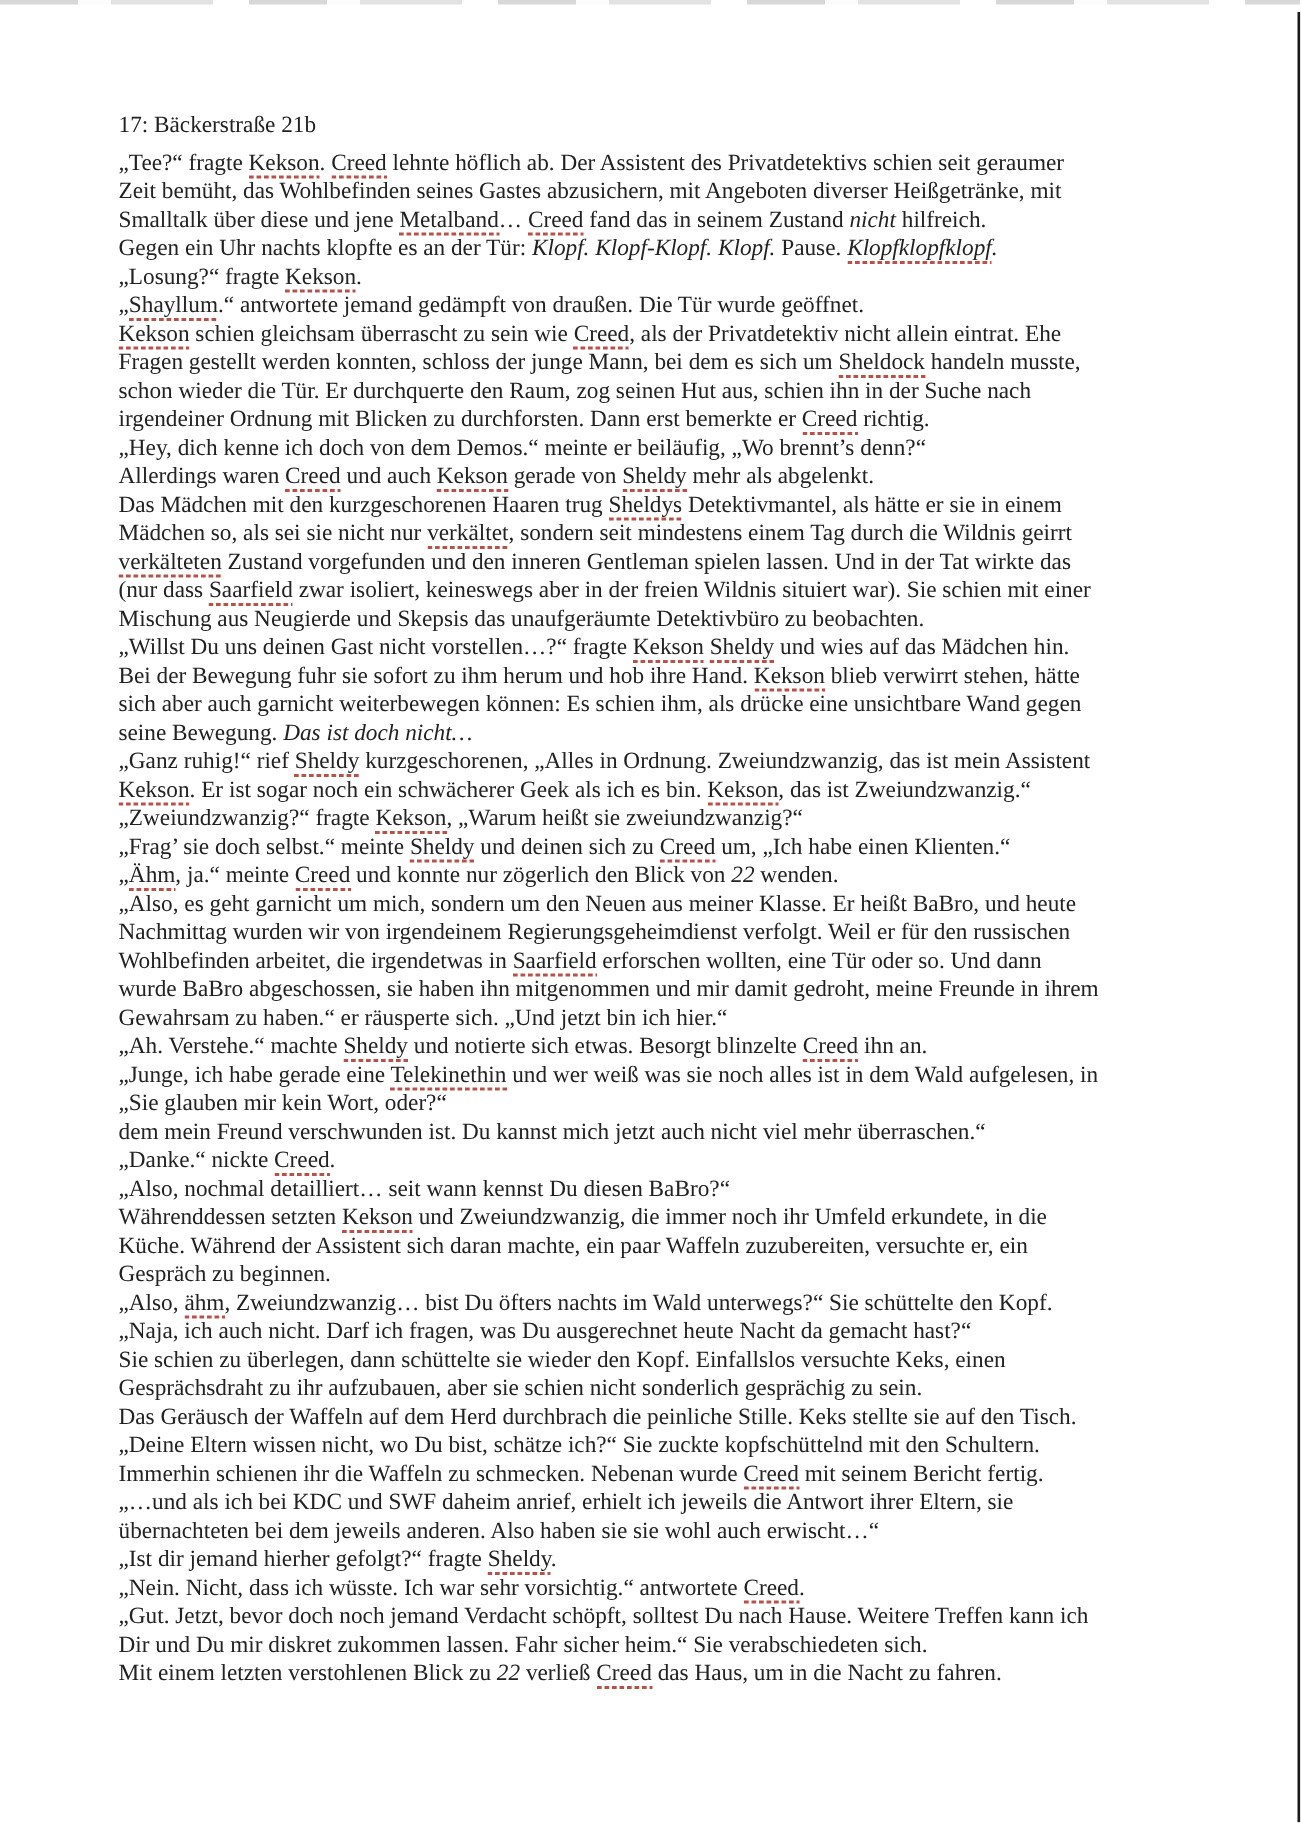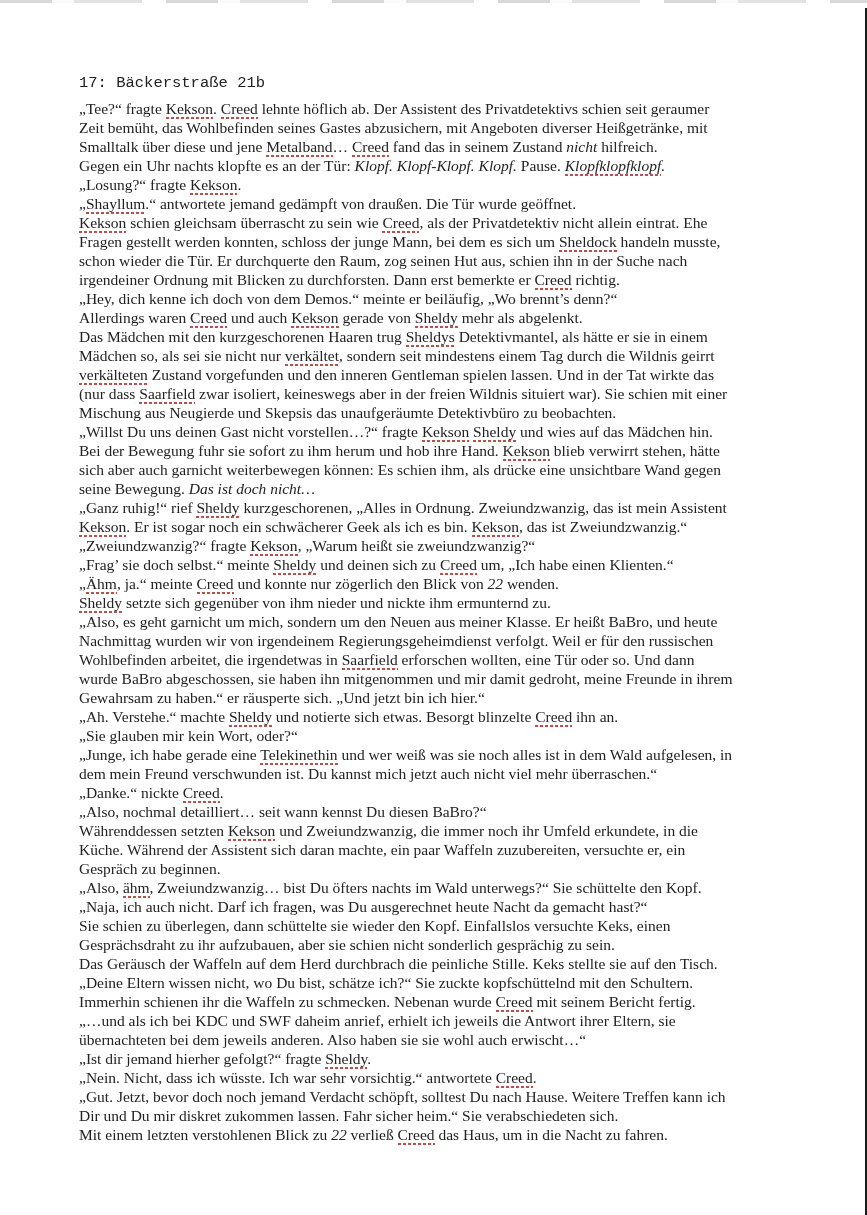--- a/index.html
+++ b/index.html
@@ -17,21 +17,21 @@
     background:repeating-linear-gradient(90deg,
       #d8d8d8 0 52px, #fbfbfb 52px 74px,
       #e2e2e2 74px 142px, #ffffff 142px 166px);
   }
   .right-border {
     position:absolute; top:8px; right:0; bottom:0; width:2px;
     background:#1a1a1a;
   }
   .content { position:absolute; top:74px; left:79px; width:746px; }
   .title, .line { font-size:15.5px; line-height:19px; white-space:pre; }
-  .title { margin-bottom:6px;font-family:Liberation Mono, monospace; }
+  .title { margin-bottom:6px; }
   .it { font-style:italic; }
   .sp {
     background-image:linear-gradient(90deg, var(--squiggle,#b9504a) 0 3px, transparent 3px 5px);
     background-repeat:repeat-x;
     background-size:5px 2px;
     background-position:0 100%;
     padding-bottom:2px;
   }
 </style>
 </head>
@@ -62,29 +62,28 @@
         <div class="line"><span>Mischung aus Neugierde und Skepsis das unaufgeräumte Detektivbüro zu beobachten.</span></div>
         <div class="line"><span>„Willst Du uns deinen Gast nicht vorstellen…?“ fragte </span><span class="sp">Kekson</span><span> </span><span class="sp">Sheldy</span><span> und wies auf das Mädchen hin.</span></div>
         <div class="line"><span>Bei der Bewegung fuhr sie sofort zu ihm herum und hob ihre Hand. </span><span class="sp">Kekson</span><span> blieb verwirrt stehen, hätte</span></div>
         <div class="line"><span>sich aber auch garnicht weiterbewegen können: Es schien ihm, als drücke eine unsichtbare Wand gegen</span></div>
         <div class="line"><span>seine Bewegung. </span><span class="it">Das ist doch nicht…</span></div>
         <div class="line"><span>„Ganz ruhig!“ rief </span><span class="sp">Sheldy</span><span> kurzgeschorenen, „Alles in Ordnung. Zweiundzwanzig, das ist mein Assistent</span></div>
         <div class="line"><span class="sp">Kekson</span><span>. Er ist sogar noch ein schwächerer Geek als ich es bin. </span><span class="sp">Kekson</span><span>, das ist Zweiundzwanzig.“</span></div>
         <div class="line"><span>„Zweiundzwanzig?“ fragte </span><span class="sp">Kekson</span><span>, „Warum heißt sie zweiundzwanzig?“</span></div>
         <div class="line"><span>„Frag’ sie doch selbst.“ meinte </span><span class="sp">Sheldy</span><span> und deinen sich zu </span><span class="sp">Creed</span><span> um, „Ich habe einen Klienten.“</span></div>
         <div class="line"><span>„</span><span class="sp">Ähm</span><span>, ja.“ meinte </span><span class="sp">Creed</span><span> und konnte nur zögerlich den Blick von </span><span class="it">22</span><span> wenden.</span></div>
-        <div class="line"><span class="sp">Sheldy</span><span> setzte sich gegenüber von ihm nieder und nickte ihm ermunternd zu.</span></div>
         <div class="line"><span>„Also, es geht garnicht um mich, sondern um den Neuen aus meiner Klasse. Er heißt BaBro, und heute</span></div>
         <div class="line"><span>Nachmittag wurden wir von irgendeinem Regierungsgeheimdienst verfolgt. Weil er für den russischen</span></div>
         <div class="line"><span>Wohlbefinden arbeitet, die irgendetwas in </span><span class="sp">Saarfield</span><span> erforschen wollten, eine Tür oder so. Und dann</span></div>
         <div class="line"><span>wurde BaBro abgeschossen, sie haben ihn mitgenommen und mir damit gedroht, meine Freunde in ihrem</span></div>
         <div class="line"><span>Gewahrsam zu haben.“ er räusperte sich. „Und jetzt bin ich hier.“</span></div>
         <div class="line"><span>„Ah. Verstehe.“ machte </span><span class="sp">Sheldy</span><span> und notierte sich etwas. Besorgt blinzelte </span><span class="sp">Creed</span><span> ihn an.</span></div>
+        <div class="line"><span>„Junge, ich habe gerade eine </span><span class="sp">Telekinethin</span><span> und wer weiß was sie noch alles ist in dem Wald aufgelesen, in</span></div>
         <div class="line"><span>„Sie glauben mir kein Wort, oder?“</span></div>
-        <div class="line"><span>„Junge, ich habe gerade eine </span><span class="sp">Telekinethin</span><span> und wer weiß was sie noch alles ist in dem Wald aufgelesen, in</span></div>
         <div class="line"><span>dem mein Freund verschwunden ist. Du kannst mich jetzt auch nicht viel mehr überraschen.“</span></div>
         <div class="line"><span>„Danke.“ nickte </span><span class="sp">Creed</span><span>.</span></div>
         <div class="line"><span>„Also, nochmal detailliert… seit wann kennst Du diesen BaBro?“</span></div>
         <div class="line"><span>Währenddessen setzten </span><span class="sp">Kekson</span><span> und Zweiundzwanzig, die immer noch ihr Umfeld erkundete, in die</span></div>
         <div class="line"><span>Küche. Während der Assistent sich daran machte, ein paar Waffeln zuzubereiten, versuchte er, ein</span></div>
         <div class="line"><span>Gespräch zu beginnen.</span></div>
         <div class="line"><span>„Also, </span><span class="sp">ähm</span><span>, Zweiundzwanzig… bist Du öfters nachts im Wald unterwegs?“ Sie schüttelte den Kopf.</span></div>
         <div class="line"><span>„Naja, ich auch nicht. Darf ich fragen, was Du ausgerechnet heute Nacht da gemacht hast?“</span></div>
         <div class="line"><span>Sie schien zu überlegen, dann schüttelte sie wieder den Kopf. Einfallslos versuchte Keks, einen</span></div>
         <div class="line"><span>Gesprächsdraht zu ihr aufzubauen, aber sie schien nicht sonderlich gesprächig zu sein.</span></div>

